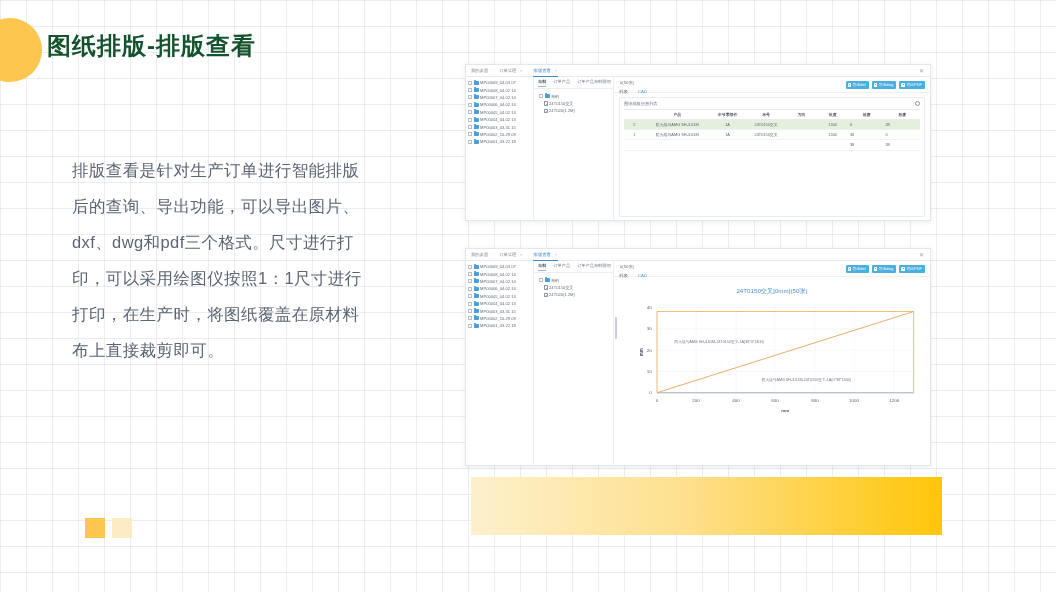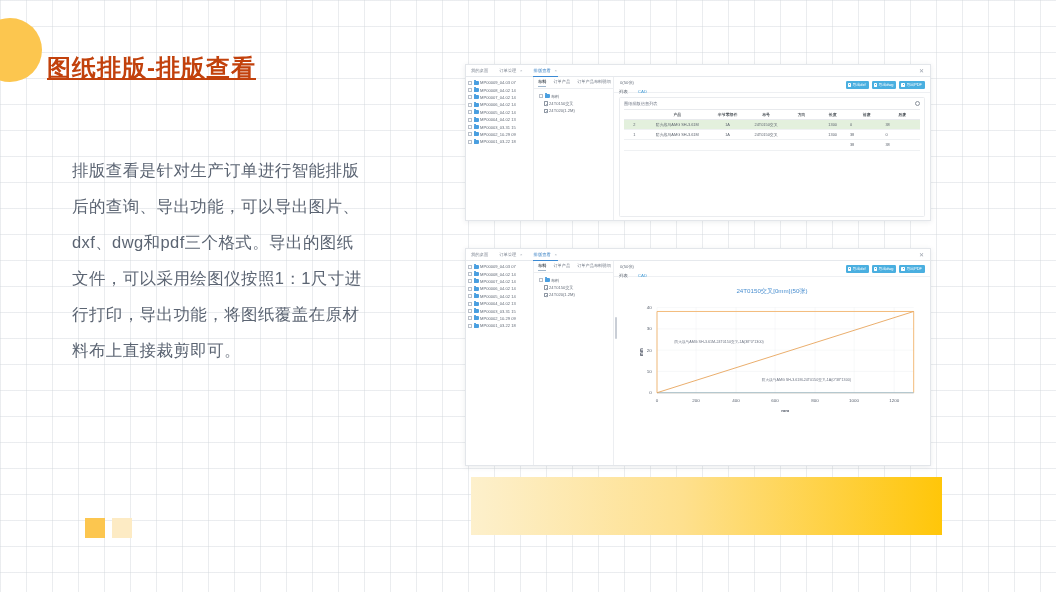--- a/index.html
+++ b/index.html
@@ -22,27 +22,26 @@
   .deco-circle {
     position: absolute;
     left: -22px; top: 18px;
     width: 64px; height: 64px;
     border-radius: 50%;
     background: #FCC64F;
     z-index: 1;
   }
   .page-title {
     position: absolute;
-    left: 47px; top: 52px;
+    left: 47px; top: 30px;
     font-size: 24px;
-    color: #c2410c;
+    color: #14532d;
     letter-spacing: 1px;
     z-index: 3;
     white-space: nowrap;
-    text-decoration: underline;
   }
   .body-copy {
     position: absolute;
     left: 72px; top: 152px;
     width: 298px;
     font-size: 16.5px;
     line-height: 36px;
     color: #5c6573;
     letter-spacing: .4px;
     z-index: 3;
@@ -242,21 +241,21 @@
     background: #c9ced6;
   }
 </style>
 </head>
 <body>
 
 <div class="grid-bg"></div>
 <div class="deco-circle"></div>
 
 <h1 class="page-title">图纸排版-排版查看</h1>
-<p class="body-copy">排版查看是针对生产订单进行智能排版后的查询、导出功能，可以导出图片、dxf、dwg和pdf三个格式。导出的图纸文件，可以采用绘图仪按照1：1尺寸进行打印，导出功能，将图纸覆盖在原材料布上直接裁剪即可。</p>
+<p class="body-copy">排版查看是针对生产订单进行智能排版后的查询、导出功能，可以导出图片、dxf、dwg和pdf三个格式。尺寸进行打印，可以采用绘图仪按照1：1尺寸进行打印，在生产时，将图纸覆盖在原材料布上直接裁剪即可。</p>
 
 <div class="deco-sq sq-a"></div>
 <div class="deco-sq sq-b"></div>
 <div class="yellow-bar"></div>
 
 <div class="panel" id="panel-top">
   <div class="app-tabbar">
     <div class="app-tab">
       <span>我的桌面</span>
     </div>

